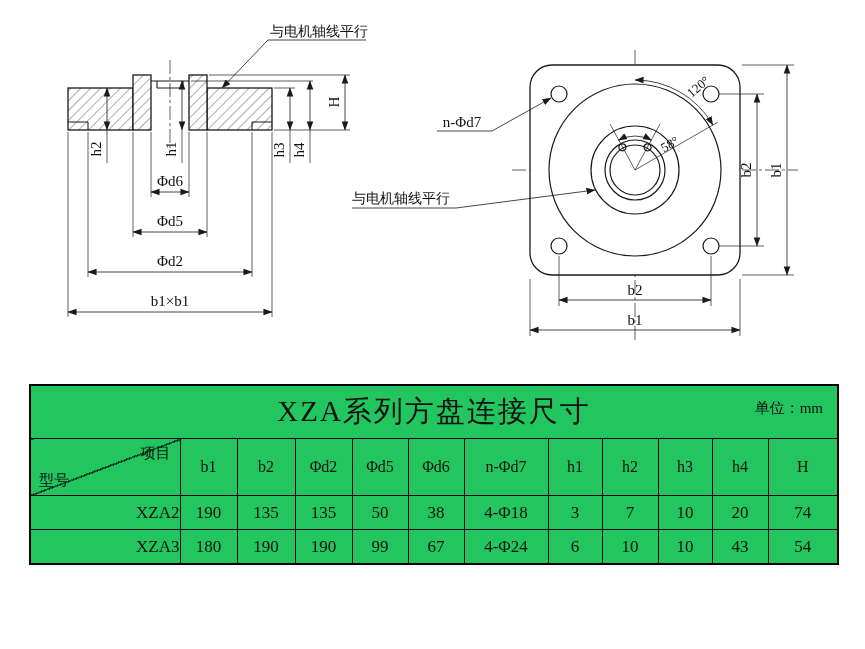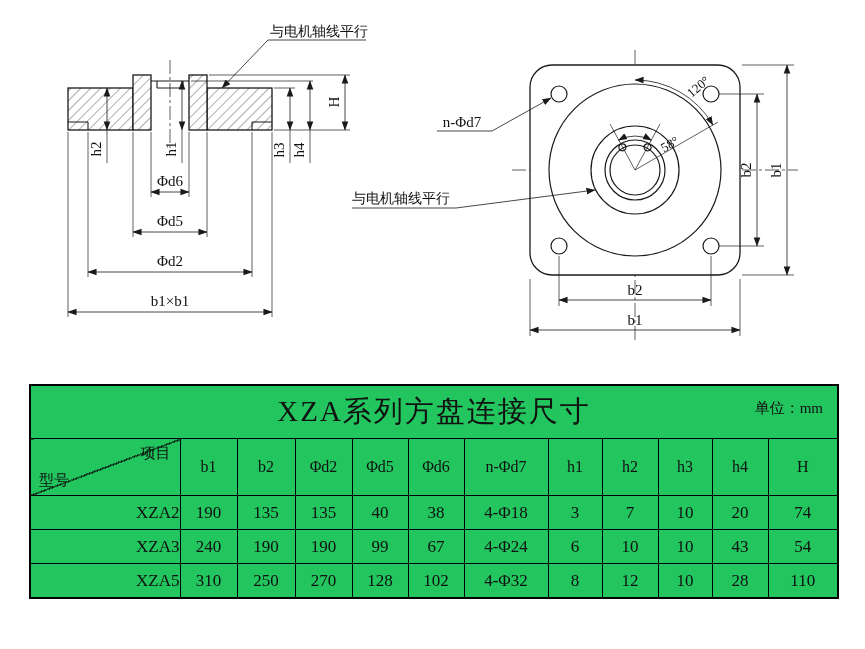--- a/index.html
+++ b/index.html
@@ -190,53 +190,39 @@
         <td>h2</td>
         <td>h3</td>
         <td>h4</td>
         <td>H</td>
       </tr>
       <tr class="data-row">
         <td class="model">XZA2</td>
         <td>190</td>
         <td>135</td>
         <td>135</td>
-        <td>40</td>
+        <td>50</td>
         <td>38</td>
         <td>4-Φ18</td>
         <td>3</td>
         <td>7</td>
         <td>10</td>
         <td>20</td>
         <td>74</td>
       </tr>
       <tr class="data-row">
         <td class="model">XZA3</td>
-        <td>240</td>
+        <td>180</td>
         <td>190</td>
         <td>190</td>
         <td>99</td>
         <td>67</td>
         <td>4-Φ24</td>
         <td>6</td>
         <td>10</td>
         <td>10</td>
         <td>43</td>
         <td>54</td>
       </tr>
-      <tr class="data-row">
-        <td class="model">XZA5</td>
-        <td>310</td>
-        <td>250</td>
-        <td>270</td>
-        <td>128</td>
-        <td>102</td>
-        <td>4-Φ32</td>
-        <td>8</td>
-        <td>12</td>
-        <td>10</td>
-        <td>28</td>
-        <td>110</td>
-      </tr>
     </tbody>
       </table>
   </div>
 </div>
 
 </body></html>

